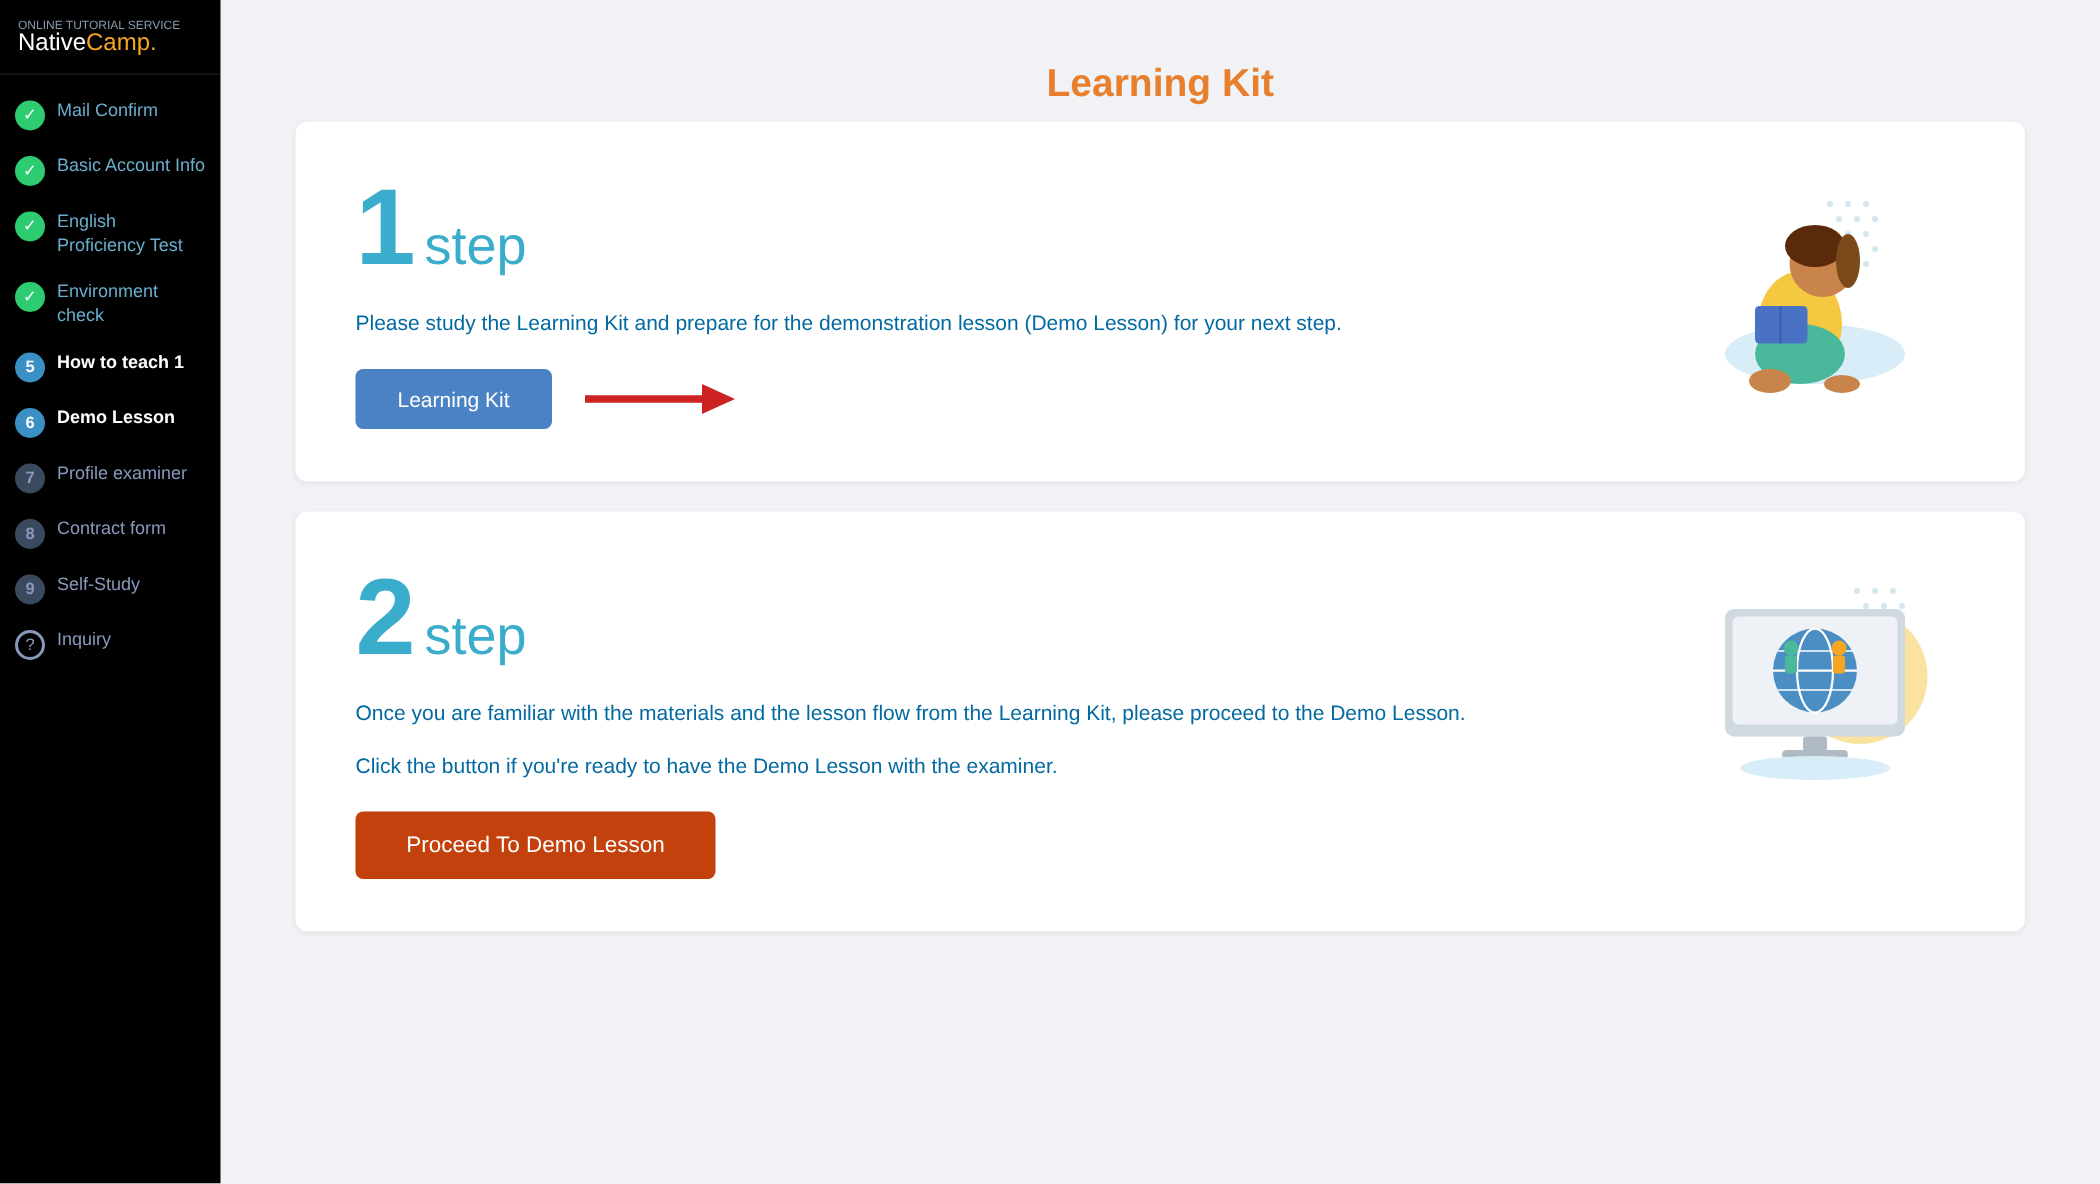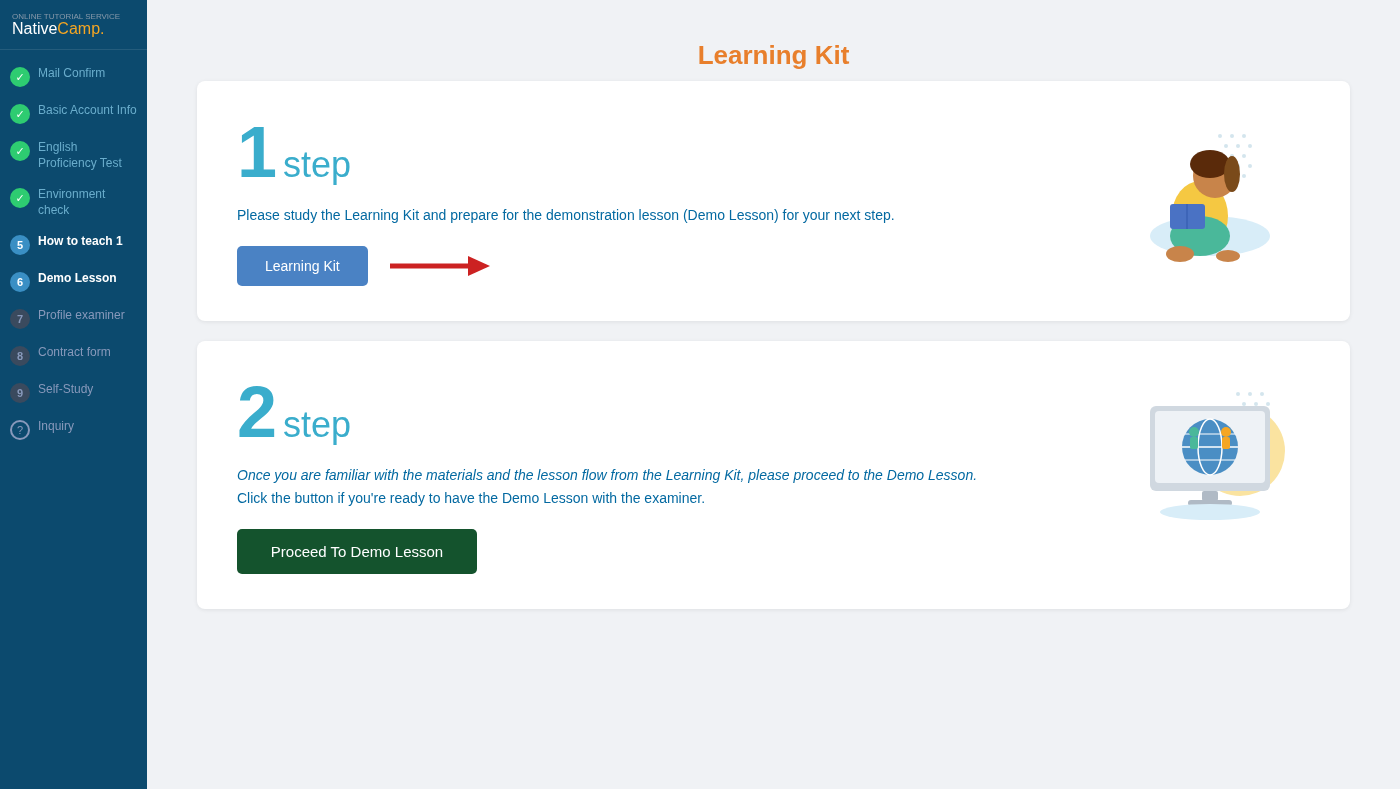--- a/index.html
+++ b/index.html
@@ -1,21 +1,21 @@
 <!DOCTYPE html>
 <html><head>
   <meta charset="utf-8">
   <style>
     * { box-sizing: border-box; margin: 0; padding: 0; }
     body { font-family: -apple-system, BlinkMacSystemFont, 'Segoe UI', sans-serif; display: flex; height: 789px; overflow: hidden; background: #f0f2f5; }
 
     
     .sidebar {
       width: 147px;
-      background: #0c4a6e;
+      background: #000000;
       height: 100%;
       display: flex;
       flex-direction: column;
       flex-shrink: 0;
     }
     .logo-area {
       padding: 10px 12px;
       border-bottom: 1px solid rgba(255,255,255,0.1);
       height: 50px;
       display: flex;
@@ -151,21 +151,21 @@
       border: none;
       padding: 12px 28px;
       border-radius: 5px;
       font-size: 14px;
       cursor: pointer;
       font-weight: 500;
     }
     .arrow-svg { vertical-align: middle; }
 
     .btn-demo-lesson {
-      background: #14532d;
+      background: #c2410c;
       color: #fff;
       border: none;
       padding: 14px 0;
       border-radius: 5px;
       font-size: 15px;
       cursor: pointer;
       font-weight: 500;
       width: 240px;
       text-align: center;
     }
@@ -293,21 +293,21 @@
       </svg>
     </div>
   </div>
 
   <div class="card">
     <div class="card-content">
       <div class="step-heading">
         <span class="step-number">2</span>
         <span class="step-word">step</span>
       </div>
-      <p class="card-description" style="margin-bottom:0;font-style:italic;">Once you are familiar with the materials and the lesson flow from the Learning Kit, please proceed to the Demo Lesson.</p>
+      <p class="card-description" style="margin-bottom:12px;">Once you are familiar with the materials and the lesson flow from the Learning Kit, please proceed to the Demo Lesson.</p>
       <p class="card-description">Click the button if you're ready to have the Demo Lesson with the examiner.</p>
       <button class="btn-demo-lesson">Proceed To Demo Lesson</button>
     </div>
     <div class="card-illustration">
 
       <svg width="180" height="160" viewBox="0 0 180 160" xmlns="http://www.w3.org/2000/svg">
 
         <g fill="#aaccdd" opacity="0.5">
           <circle cx="118" cy="18" r="2"></circle>
             <circle cx="130" cy="18" r="2"></circle>

